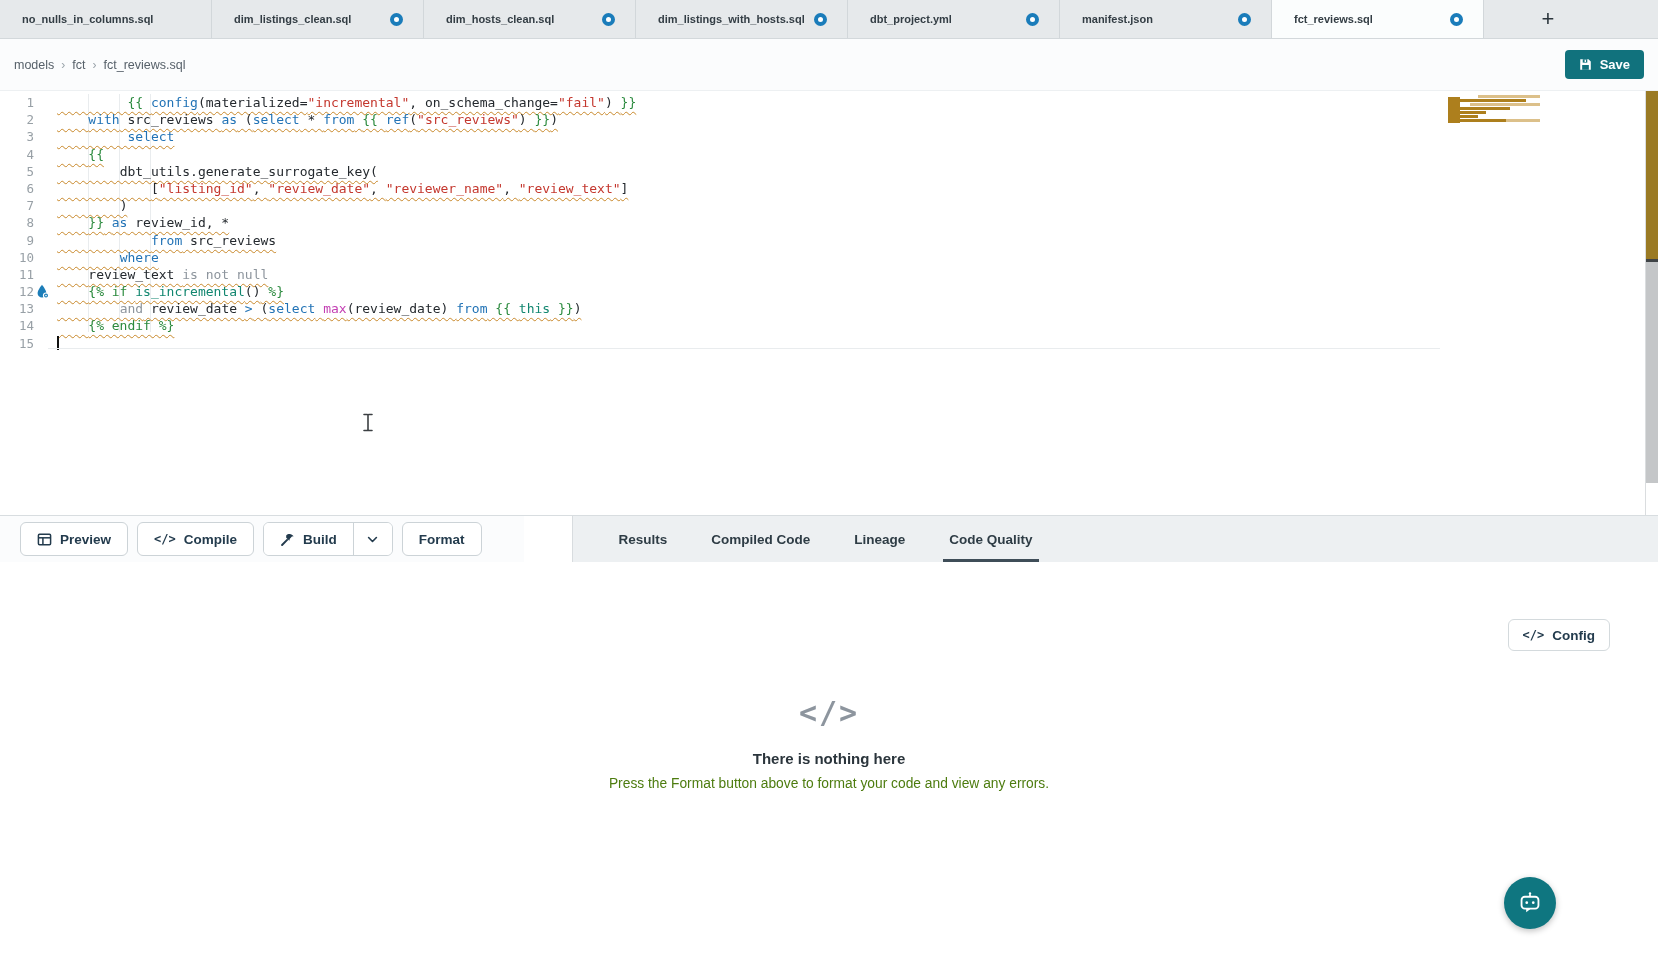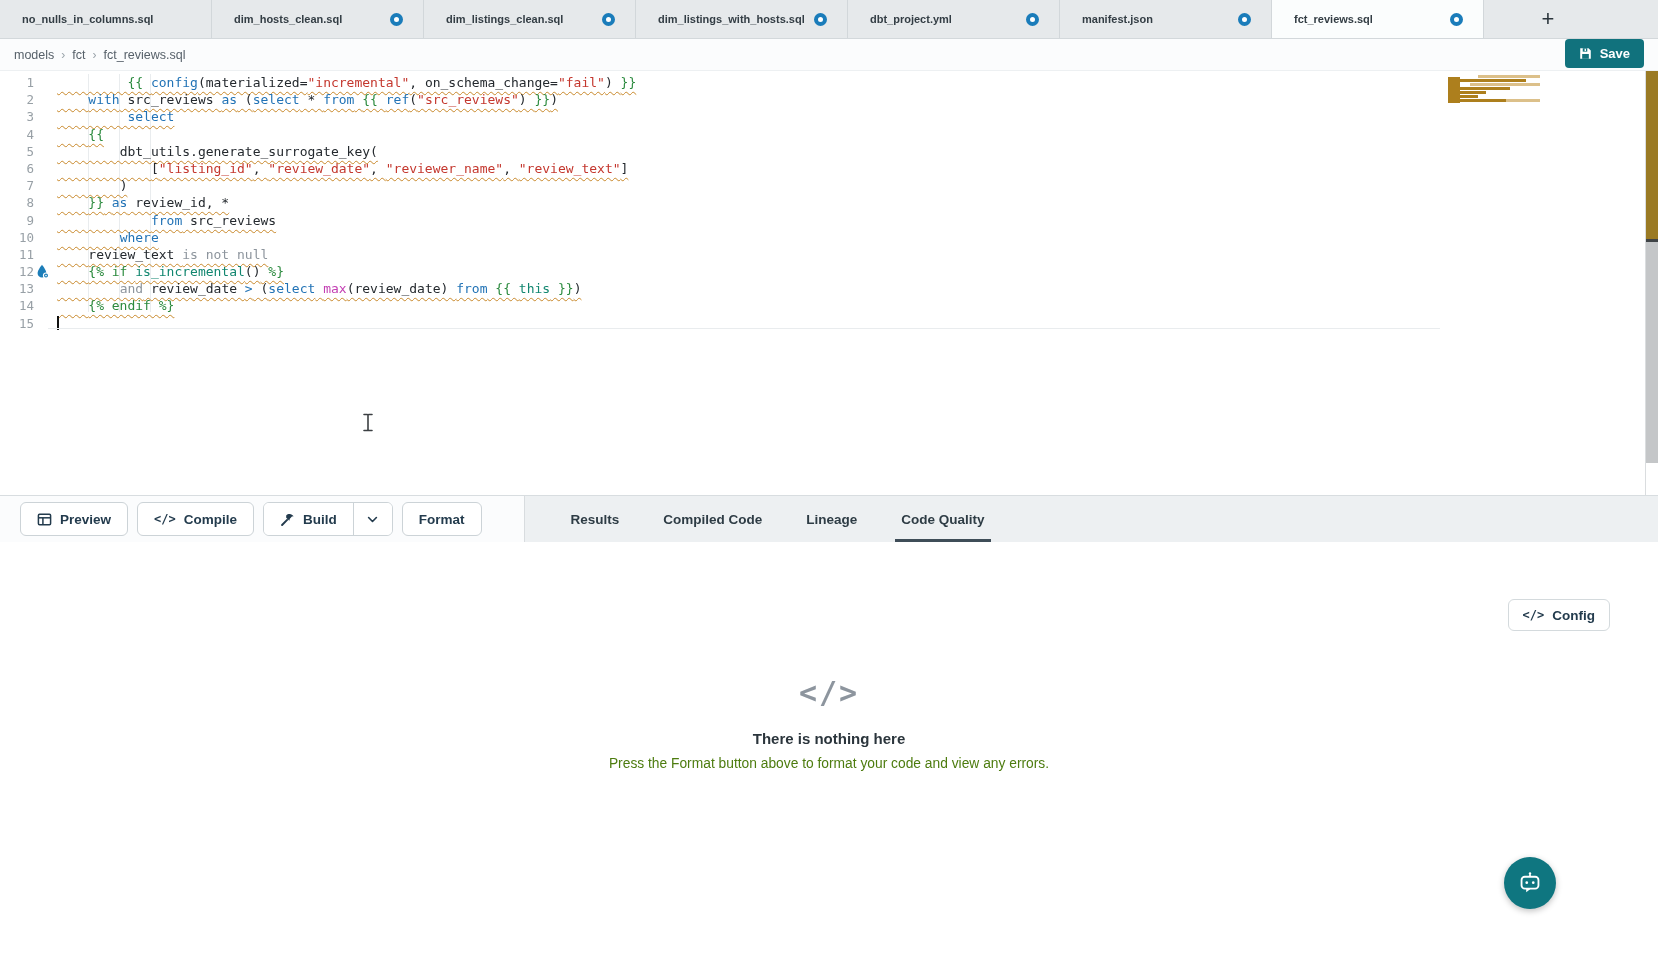--- a/index.html
+++ b/index.html
@@ -13,21 +13,21 @@
   .tab { width:212px; flex:none; display:flex; align-items:center; justify-content:space-between;
          padding:0 20px 0 22px; border-right:1px solid #d2d7da; font-size:11px; font-weight:600;
          color:#333d44; cursor:pointer; }
   .tab .tab-label { white-space:nowrap; overflow:hidden; margin-right:8px; }
   .tab.active { background:#fbfdfd; }
   .dot { width:13px; height:13px; flex:none; border:4px solid #1a7cba; border-radius:50%; background:#fff; }
   .newtab { width:28px; margin-left:50px; display:flex; align-items:center; justify-content:center;
             font-size:22px; font-weight:400; color:#2b353c; cursor:pointer; }
 
   
-  .crumbbar { display:flex; height:32px; background:#fbfcfd;
+  .crumbbar { display:flex; align-items:center; height:52px; background:#fbfcfd;
               border-bottom:1px solid #edf0f2; padding:0 14px; }
   .crumbs { display:flex; align-items:center; font-size:12.5px; color:#57616a; }
   .crumb { cursor:pointer; }
   .crumb-sep { margin:0 7px; color:#9aa3aa; font-size:12px; }
   .savebtn { margin-left:auto; display:flex; align-items:center; gap:8px; height:29px; padding:0 14px;
              background:#11727d; color:#fff; border:none; border-radius:4px; font-size:13px;
              font-weight:600; font-family:inherit; cursor:pointer; }
 
   
   .editor { position:relative; height:424px; background:#fff; overflow:hidden; }
@@ -60,21 +60,21 @@
   .ovr-thumb { position:absolute; top:168px; left:0; right:0; height:3px; background:#3f4346; }
   .ovr-track { position:absolute; top:171px; left:0; right:0; height:221px; background:#c4c6c8; }
 
   .mouse-ibeam { position:absolute; left:362px; top:413px; pointer-events:none; }
 
   
   .toolbar { display:flex; height:47px; border-top:1px solid #d8dde0; }
   .tb-left { display:flex; align-items:center; height:100%; background:#fbfcfd;
              padding-left:20px; padding-right:42px; gap:9px; }
   .tb-right { flex:1; display:flex; align-items:stretch; height:100%; background:#edf0f2;
-              border-left:1px solid #d8dcdf; padding-left:24px; }
+              border-left:1px solid #d8dcdf; padding-left:24px;margin-left:48px; }
   .tbtn { display:flex; align-items:center; gap:8px; height:34px; padding:0 16px; background:#fff;
           border:1px solid #ccd3d7; border-radius:6px; font-family:inherit; font-size:13.5px;
           font-weight:600; color:#233b4d; cursor:pointer; }
   .tgroup { display:flex; align-items:stretch; height:34px; background:#fff;
             border:1px solid #ccd3d7; border-radius:6px; overflow:hidden; }
   .tgroup .tbtn { border:none; border-radius:0; height:100%; }
   .tgroup .tsplit { width:1px; background:#ccd3d7; }
   .tgroup .tchev { display:flex; align-items:center; justify-content:center; width:38px; background:#fff;
                    border:none; cursor:pointer; }
   .codeglyph { font-family:"DejaVu Sans Mono", monospace; font-weight:700; font-size:12px; color:#233b4d; }
@@ -102,25 +102,25 @@
 <body>
 
 <div id="page">
 
   <div class="tabbar">
     <div class="tabs">
         <div class="tab">
           <span class="tab-label">no_nulls_in_columns.sql</span>
         </div>
         <div class="tab">
+          <span class="tab-label">dim_listings_clean.sql</span>
+          <span class="dot"></span>
+        </div>
+        <div class="tab">
           <span class="tab-label">dim_hosts_clean.sql</span>
-          <span class="dot"></span>
-        </div>
-        <div class="tab">
-          <span class="tab-label">dim_listings_clean.sql</span>
           <span class="dot"></span>
         </div>
         <div class="tab">
           <span class="tab-label">dim_listings_with_hosts.sql</span>
           <span class="dot"></span>
         </div>
         <div class="tab">
           <span class="tab-label">dbt_project.yml</span>
           <span class="dot"></span>
         </div>

